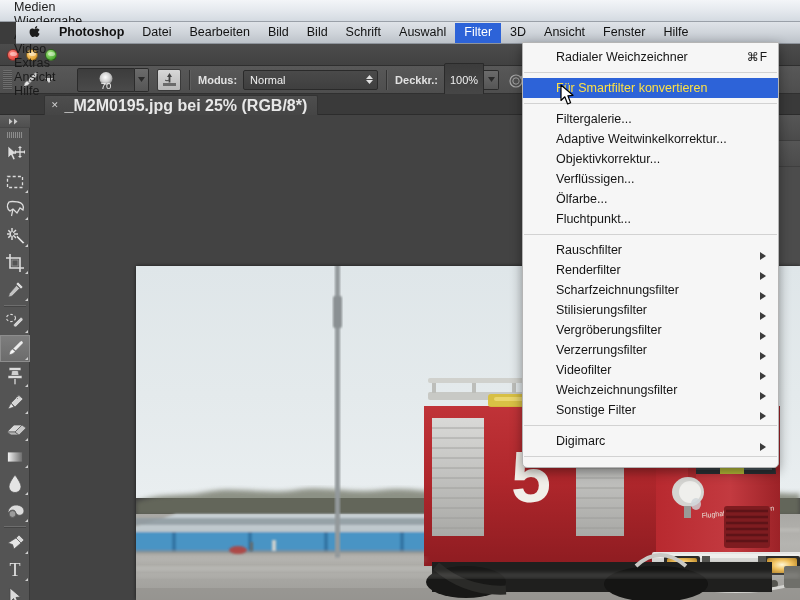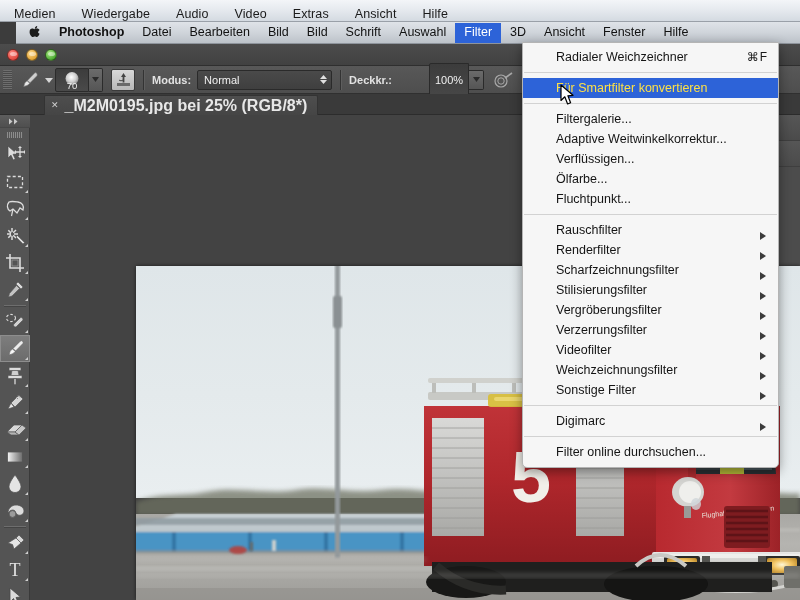--- a/index.html
+++ b/index.html
@@ -15,23 +15,24 @@
     position: relative;
     width: 800px; height: 600px;
     overflow: hidden;
   }
 
   
   .host-menubar {
     position: absolute; left: 0; top: 0; width: 800px; height: 22px;
     background: linear-gradient(to bottom, #f3f5f8 0%, #e6eaef 45%, #d4dae1 100%);
     border-bottom: 1px solid #9aa0a8;
-    display: flex; align-items: flex-end;
+    display: flex; align-items: flex-start;
     padding-left: 14px;
     z-index: 30;
+    flex-direction: column;
   }
   .host-menubar .hm-item {
     font-size: 12.5px;
     color: #1a1a1a;
     margin-right: 26px;
     white-space: nowrap;
     letter-spacing: 0.1px;
   }
 
   
@@ -102,26 +103,26 @@
   }
   .tool-preview {
     width: 26px; height: 22px;
     display: flex; align-items: center; justify-content: center;
   }
   .opt-caret {
     width: 12px; height: 22px; display:flex; align-items:center; justify-content:center;
   }
   .opt-caret svg { display:block; }
   .brush-size-box {
-    width: 34px; height: 24px;
+    width: 58px; height: 24px;
     background: linear-gradient(to bottom, #3c3c3c, #4a4a4a);
     border: 1px solid #2b2b2b;
     border-radius: 2px 0 0 2px;
     position: relative;
-    margin-left: 0;
+    margin-left: 22px;
   }
   .brush-dot {
     position: absolute; left: 50%; top: 3px; transform: translateX(-50%);
     width: 13px; height: 13px; border-radius: 50%;
     background: radial-gradient(circle at 45% 40%, #fdfdfd 0%, #cfcfcf 45%, #8a8a8a 75%, #6a6a6a 100%);
   }
   .brush-num {
     position: absolute; left: 0; right: 0; bottom: 0px;
     text-align: center; font-size: 9.5px; color: #f0f0f0;
     font-family: "Liberation Sans", sans-serif;
@@ -155,21 +156,21 @@
     padding: 0 4px 0 6px;
     font-size: 11px; color: #f0f0f0;
   }
   .spinner-glyph { display: flex; flex-direction: column; gap: 1px; }
   .opt-numbox {
     height: 17px; min-width: 40px;
     background: linear-gradient(to bottom, #3c3c3c, #474747);
     border: 1px solid #2a2a2a; border-radius: 2px 0 0 2px;
     display: flex; align-items: center; justify-content: flex-end;
     padding: 16px 5px;
-    font-size: 11px; color: #f0f0f0; margin-left: 31px;
+    font-size: 11px; color: #f0f0f0;
   }
   .opt-numdrop {
     width: 15px; height: 20px;
     background: linear-gradient(to bottom, #6b6b6b, #555);
     border: 1px solid #2a2a2a; border-left: none; border-radius: 0 2px 2px 0;
     display: flex; align-items: center; justify-content: center;
   }
   .airbrush-btn {
     width: 24px; height: 22px; margin-left: 8px;
     display: flex; align-items: center; justify-content: center;
@@ -825,20 +826,23 @@
 
     <div class="menu-sep"></div>
 
     <div class="mi">
       <span class="mi-label">Filtergalerie...</span>
     </div>
     <div class="mi">
       <span class="mi-label">Adaptive Weitwinkelkorrektur...</span>
     </div>
     <div class="mi">
+      <span class="mi-label">Objektivkorrektur...</span>
+    </div>
+    <div class="mi">
       <span class="mi-label">Verflüssigen...</span>
     </div>
     <div class="mi">
       <span class="mi-label">Ölfarbe...</span>
     </div>
     <div class="mi">
       <span class="mi-label">Fluchtpunkt...</span>
     </div>
 
     <div class="menu-sep"></div>
@@ -882,23 +886,20 @@
 
     <div class="menu-sep"></div>
 
     <div class="mi">
       <span class="mi-label">Digimarc</span>
       <span class="mi-arrow"></span>
     </div>
 
     <div class="menu-sep"></div>
 
-    <div class="mi">
-      <span class="mi-label">Filter online durchsuchen...</span>
-    </div>
   </div>
 
   <span class="cursor">
     <svg width="15" height="22" viewBox="0 0 15 22">
       <path d="M1 1 L1 16.5 L4.8 12.8 L7.6 20 L10.6 18.7 L7.9 11.8 L13 11.3 Z" fill="#ffffff" stroke="#000000" stroke-width="1.2" stroke-linejoin="round"></path>
     </svg>
   </span>
 
 </div>
 

